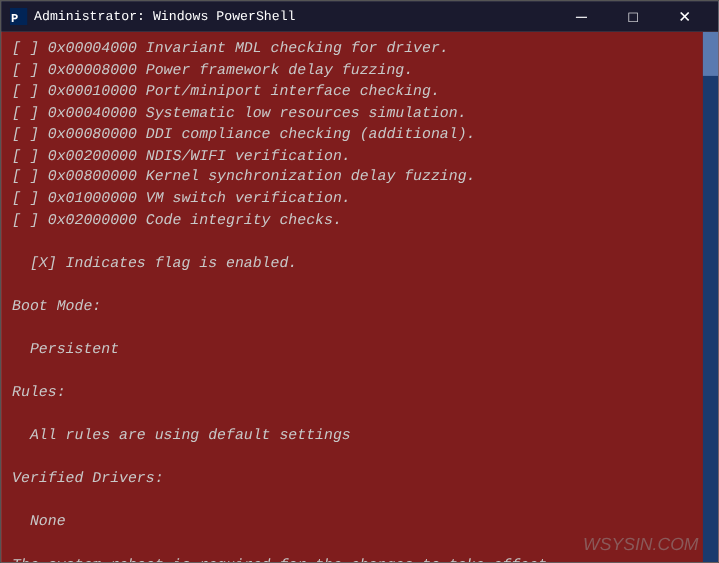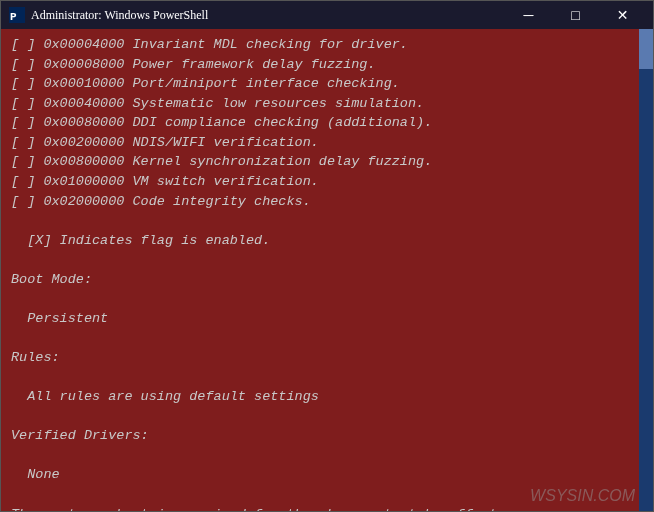--- a/index.html
+++ b/index.html
@@ -42,21 +42,21 @@
       justify-content: center;
     }
 
     .title-bar-icon svg {
       width: 16px;
       height: 16px;
     }
 
     .title-bar-text {
       color: white;
-      font-family: Liberation Serif, serif;
+      font-family: Liberation Mono, monospace;
       font-size: 12px;
       flex: 1;
     }
 
     .title-bar-controls {
       display: flex;
       gap: 2px;
     }
 
     .title-bar-btn {

